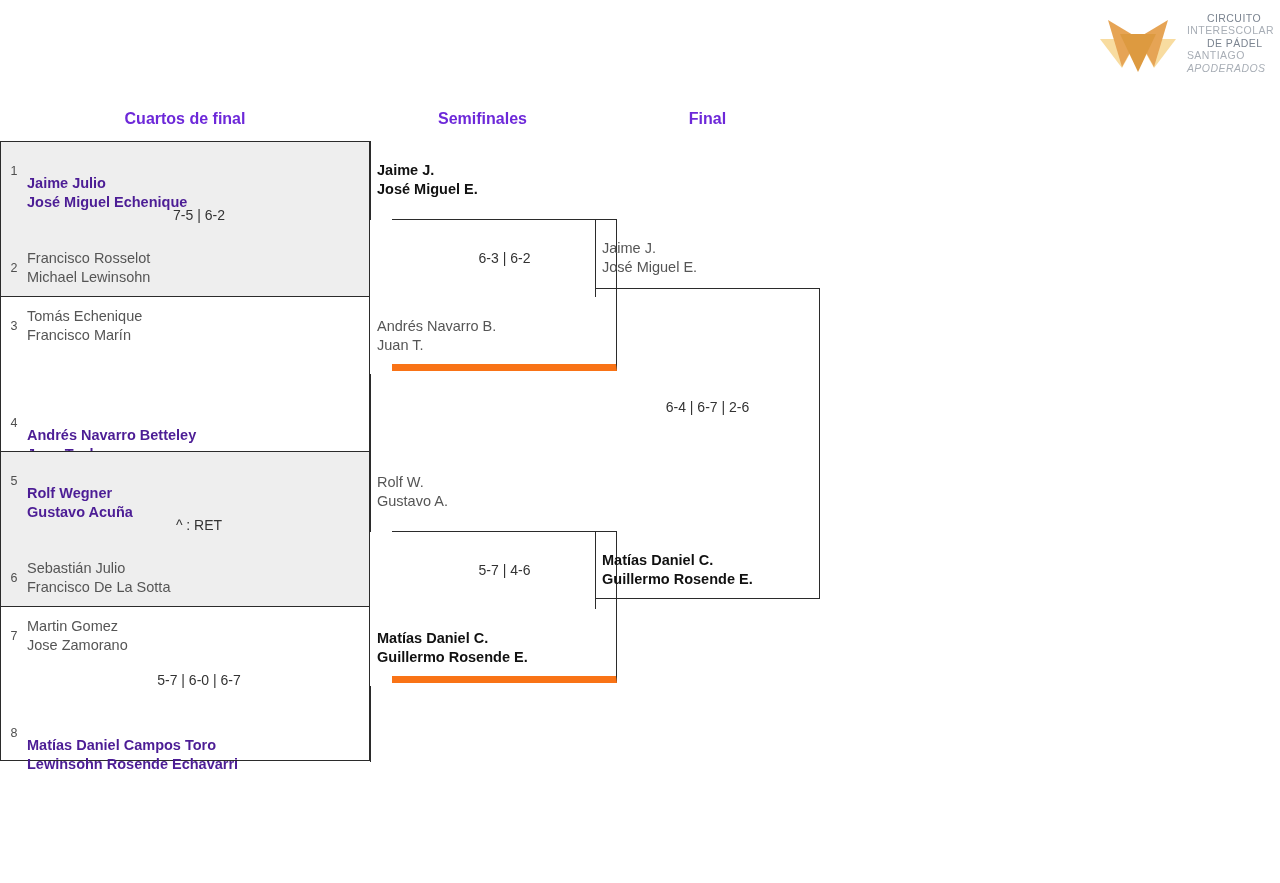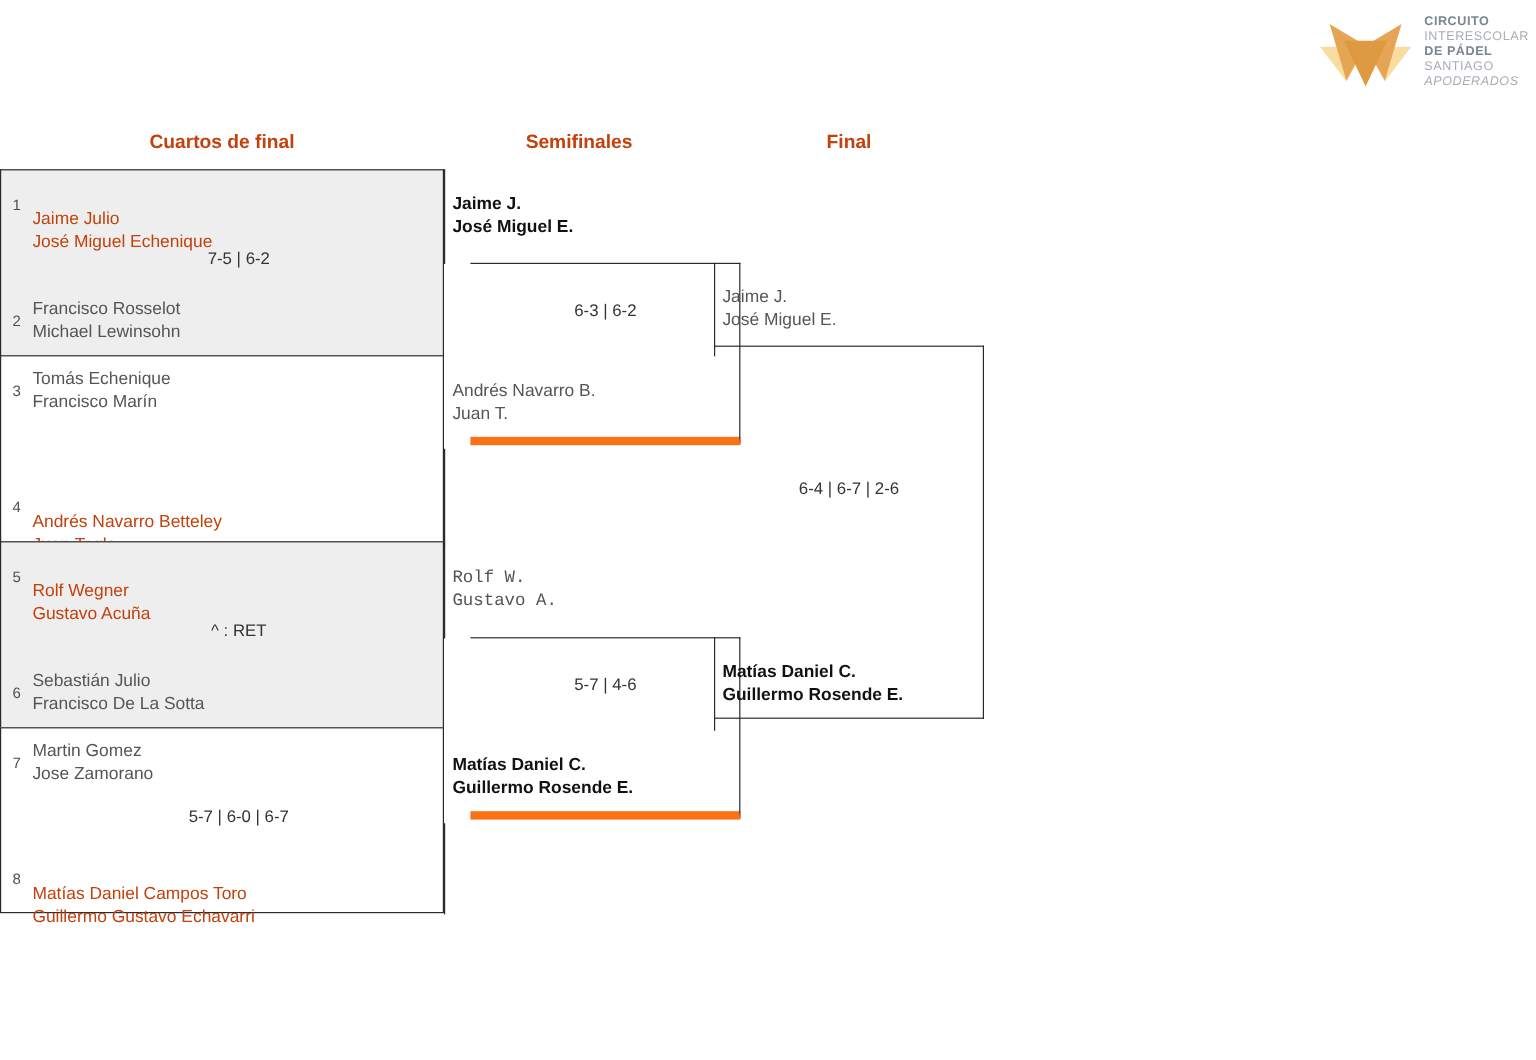--- a/index.html
+++ b/index.html
@@ -56,30 +56,30 @@
     display: flex;
     flex-direction: column;
     justify-content: center;
     line-height: 1.18;
   }
   #logo-text span {
     font-size: 10.5px;
     letter-spacing: 0.45px;
     white-space: nowrap;
   }
-  .lg-strong { font-weight: bold; color: #7b8490; }
+  .lg-strong { font-weight: normal; color: #7b8490; margin-left: 20px; }
   .lg-light  { font-weight: normal; color: #a8aeb6; }
   .lg-italic { font-style: italic; color: #a8aeb6; }
 
   
   .round-header {
     position: absolute;
     font-size: 16px;
     font-weight: bold;
-    color: #c2410c;
+    color: #6d28d9;
     text-align: center;
     white-space: nowrap;
   }
   #hdr-qf { left: 0px;   top: 110px; width: 370px; }
   #hdr-sf { left: 370px; top: 110px; width: 225px; }
   #hdr-f  { left: 595px; top: 110px; width: 225px; }
 
   
   .match {
     position: absolute;
@@ -113,21 +113,21 @@
     flex: none;
     text-align: center;
     font-size: 12.5px;
     color: #4f4f4f;
   }
   .names {
     line-height: 1.32;
     font-size: 14.5px;
   }
   .names div { white-space: nowrap; }
-  .winner .names { font-weight: normal; color: #c2410c; margin-top: 44px; }
+  .winner .names { font-weight: bold; color: #4c1d95; margin-top: 44px; }
   .loser  .names { font-weight: normal; color: #555555; }
 
   .score {
     position: absolute;
     font-size: 14px;
     color: #333333;
     text-align: center;
     white-space: nowrap;
   }
   .qf .score {
@@ -280,38 +280,38 @@
     <div class="names">
       <div>Martin Gomez</div>
       <div>Jose Zamorano</div>
     </div>
   </div>
   <div class="score">5-7 | 6-0 | 6-7</div>
   <div class="team bottom winner">
     <div class="seed">8</div>
     <div class="names">
       <div>Matías Daniel Campos Toro</div>
-      <div>Guillermo Gustavo Echavarri</div>
+      <div>Lewinsohn Rosende Echavarri</div>
     </div>
   </div>
 </div>
 
 <div class="sf-name winner" style="top:161px;">
   <div>Jaime J.</div>
   <div>José Miguel E.</div>
 </div>
 <div class="match sf" style="top:219px;">
   <div class="score">6-3 | 6-2</div>
 </div>
 <div class="sf-name loser" style="top:317px;">
   <div>Andrés Navarro B.</div>
   <div>Juan T.</div>
 </div>
 
-<div class="sf-name loser" style="top:473px;font-family:Liberation Mono, monospace;">
+<div class="sf-name loser" style="top:473px;">
   <div>Rolf W.</div>
   <div>Gustavo A.</div>
 </div>
 <div class="match sf" style="top:531px;">
   <div class="score">5-7 | 4-6</div>
 </div>
 <div class="sf-name winner" style="top:629px;">
   <div>Matías Daniel C.</div>
   <div>Guillermo Rosende E.</div>
 </div>

